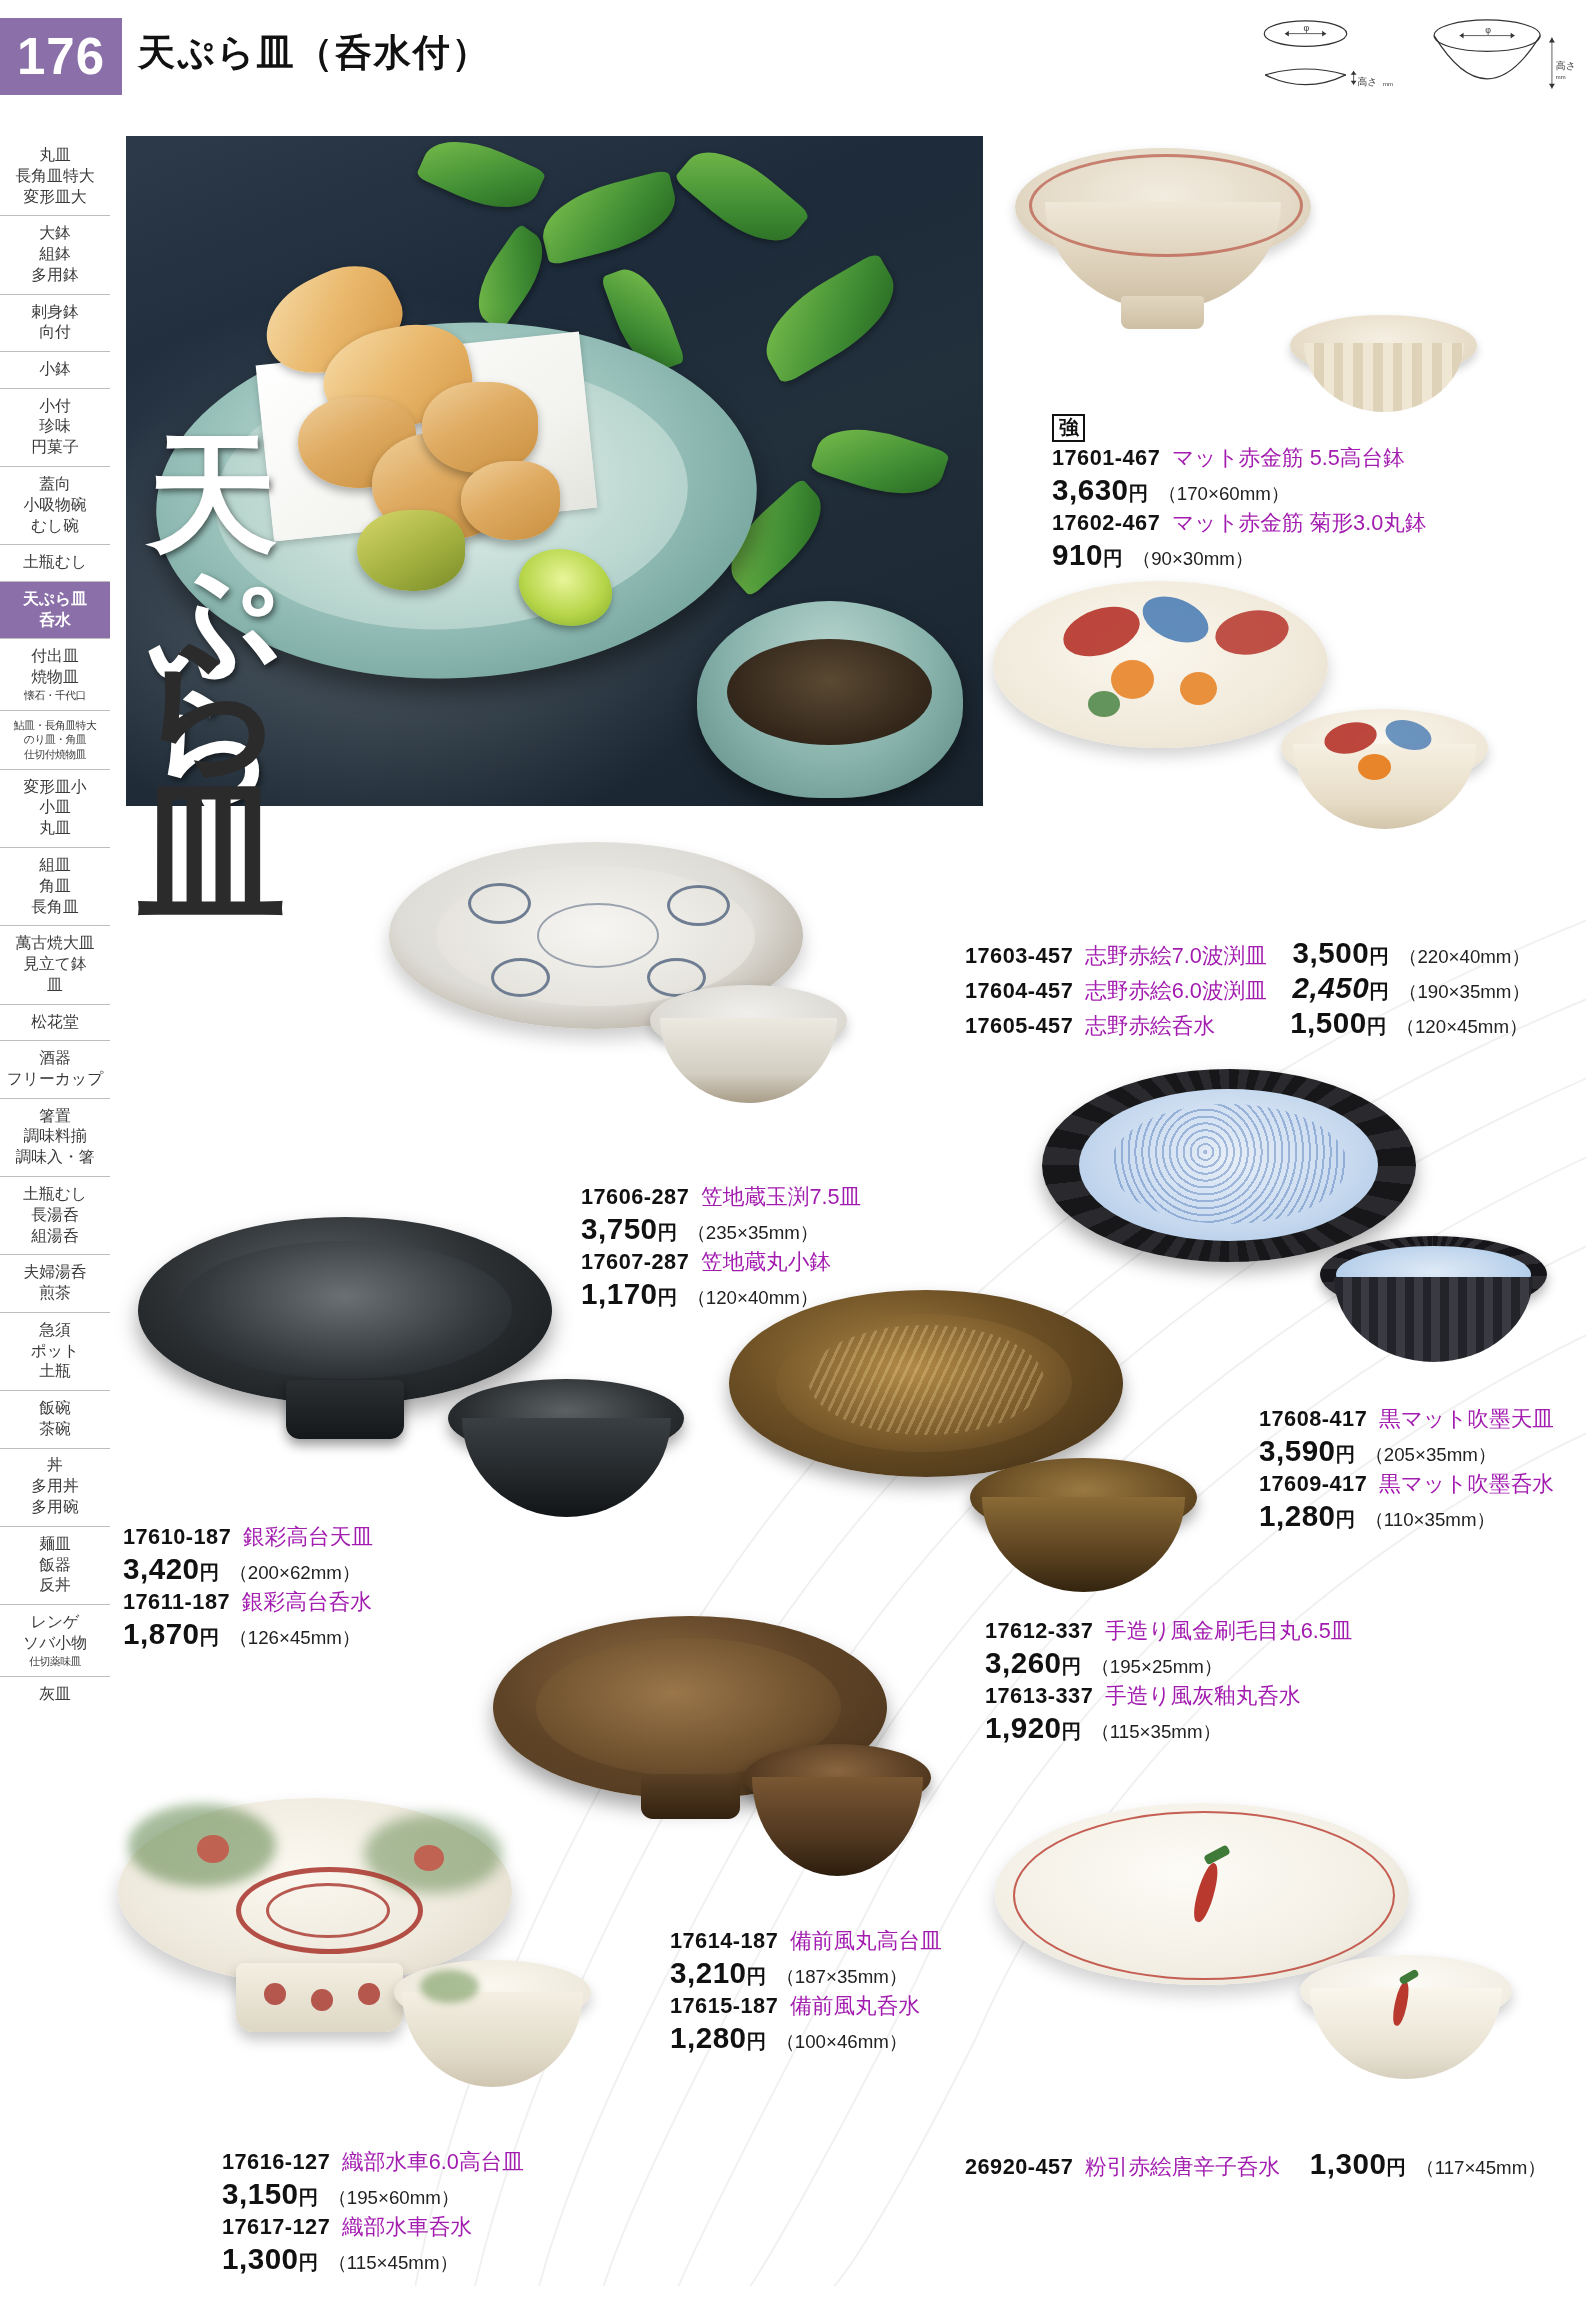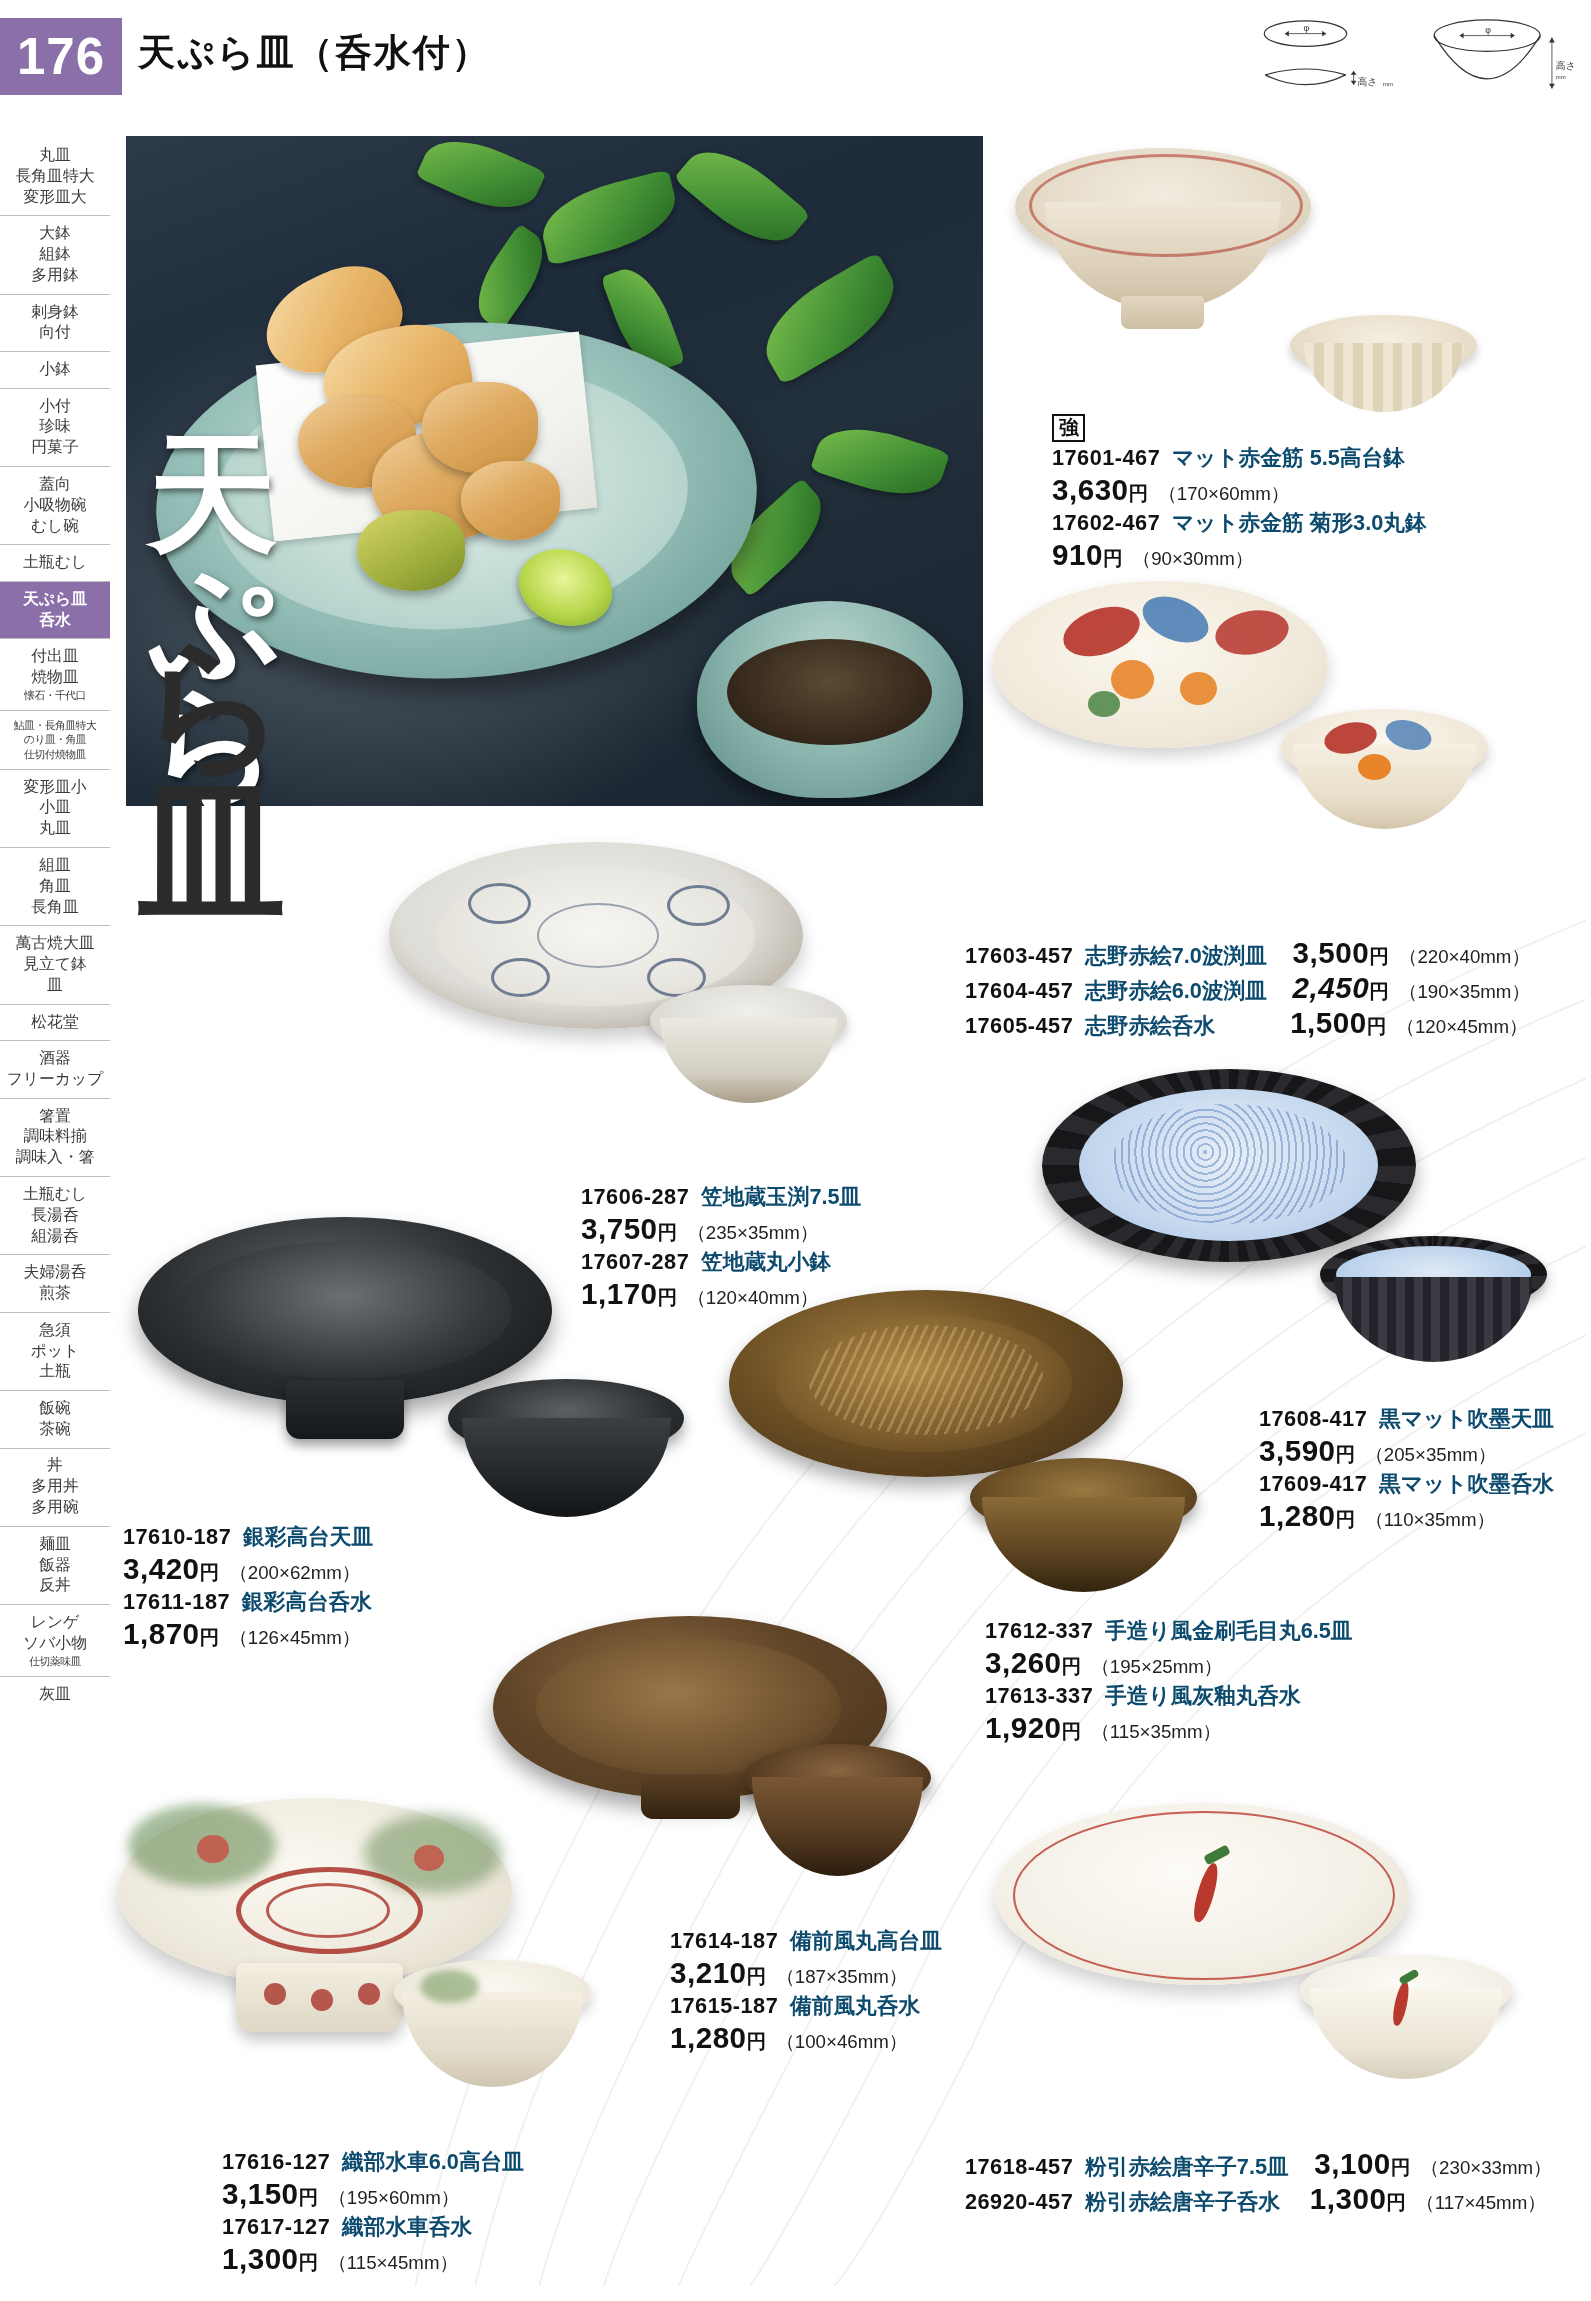--- a/index.html
+++ b/index.html
@@ -205,22 +205,22 @@
   }
   .line { display: block; white-space: nowrap; margin-bottom: 1px; }
   .code {
     font-size: 21.7px;
     font-weight: bold;
     color: #111;
     letter-spacing: 0.5px;
   }
   .name {
     font-size: 21.7px;
-    font-weight: bold;
-    color: #0c4a6e;
+    font-weight: normal;
+    color: #a21caf;
     margin-left: 11.8px;
   }
   .price {
     font-size: 29.6px;
     font-weight: bold;
     color: #111;
     letter-spacing: 0.5px;
   }
   .yen { font-size: 19.7px; font-weight: bold; }
   .size {
@@ -736,19 +736,16 @@
   <span class="line">
     <span class="code">17617-127</span><span class="name">織部水車呑水</span>
   </span>
   <span class="line">
     <span class="price">1,300</span><span class="yen">円</span><span class="size">（115×45mm）</span>
   </span>
 </div>
 
 <div class="item" style="left:965px; top:2147px;">
   <span class="line">
-    <span class="code">17618-457</span><span class="name">粉引赤絵唐辛子7.5皿</span><span class="price" style="margin-left:25.6px;">3,100</span><span class="yen">円</span><span class="size">（230×33mm）</span>
-  </span>
-  <span class="line">
     <span class="code">26920-457</span><span class="name">粉引赤絵唐辛子呑水</span><span class="price" style="margin-left:29.6px;">1,300</span><span class="yen">円</span><span class="size">（117×45mm）</span>
   </span>
 </div>
 
 
 </body></html>

